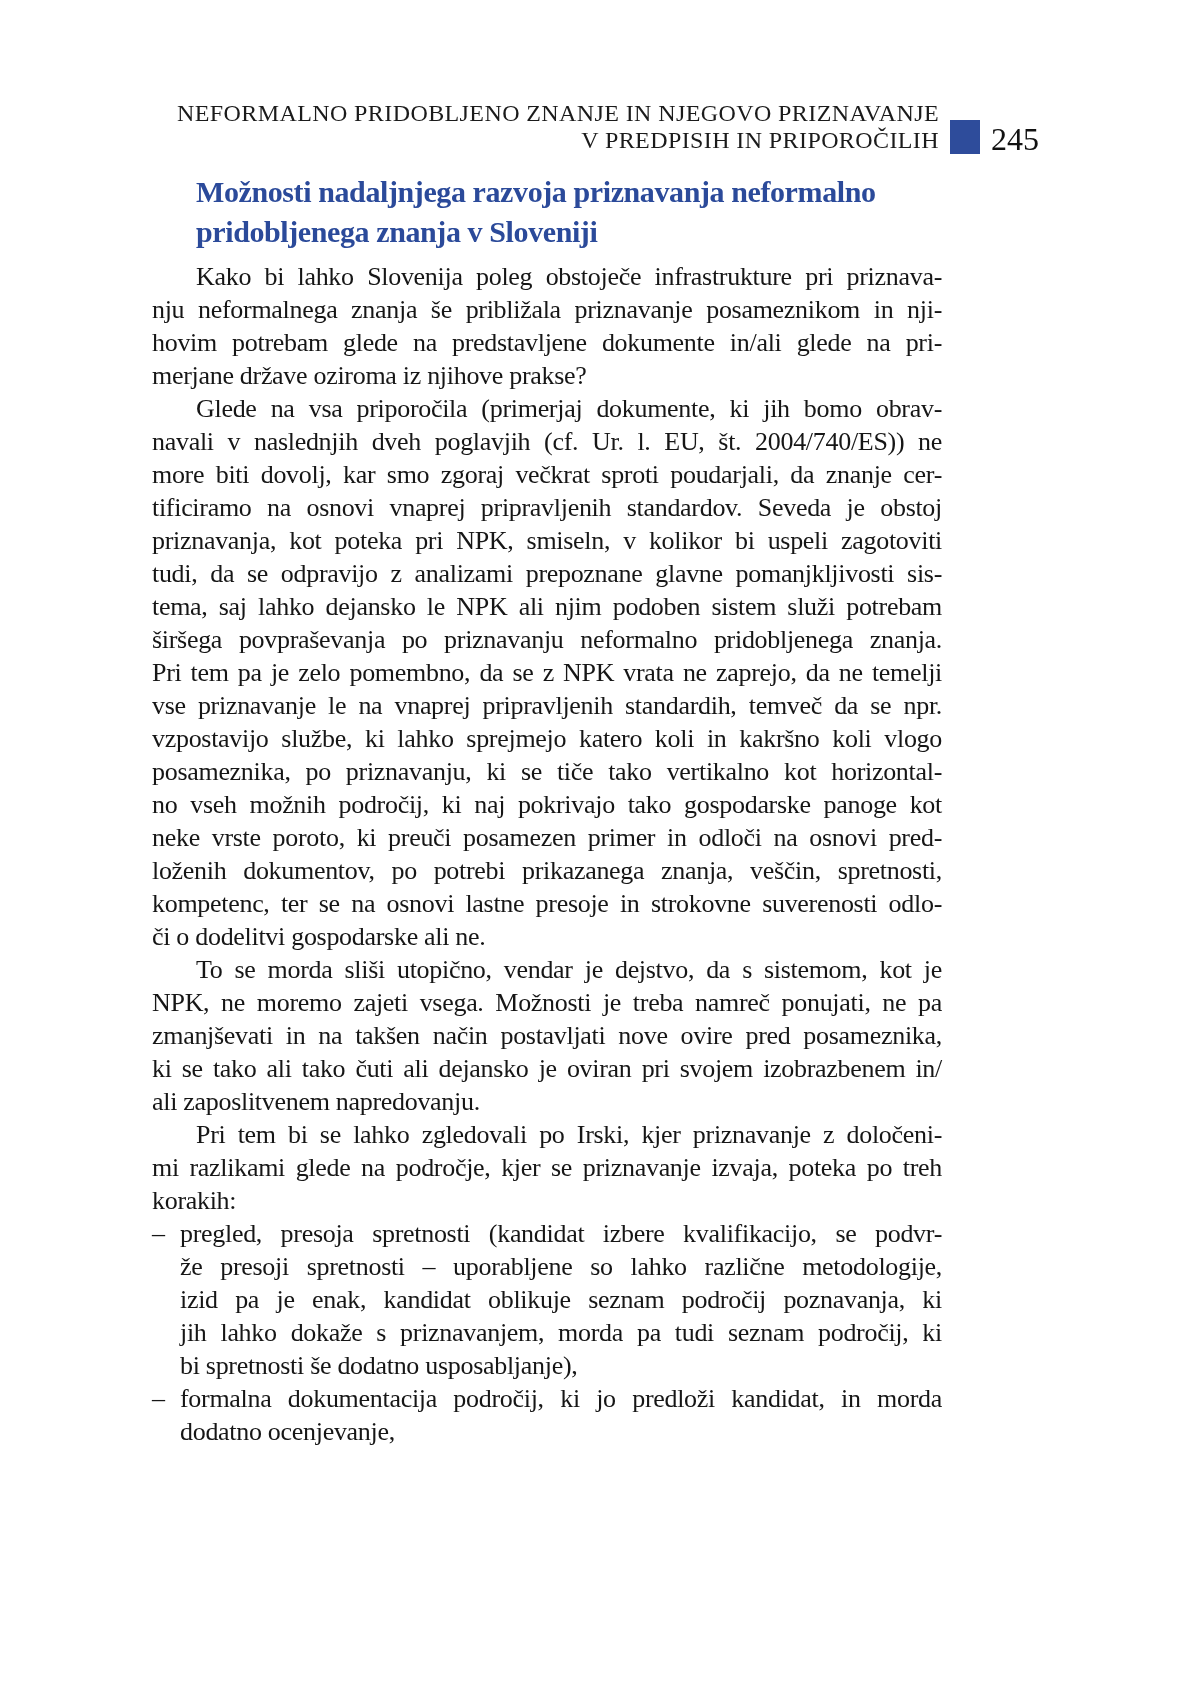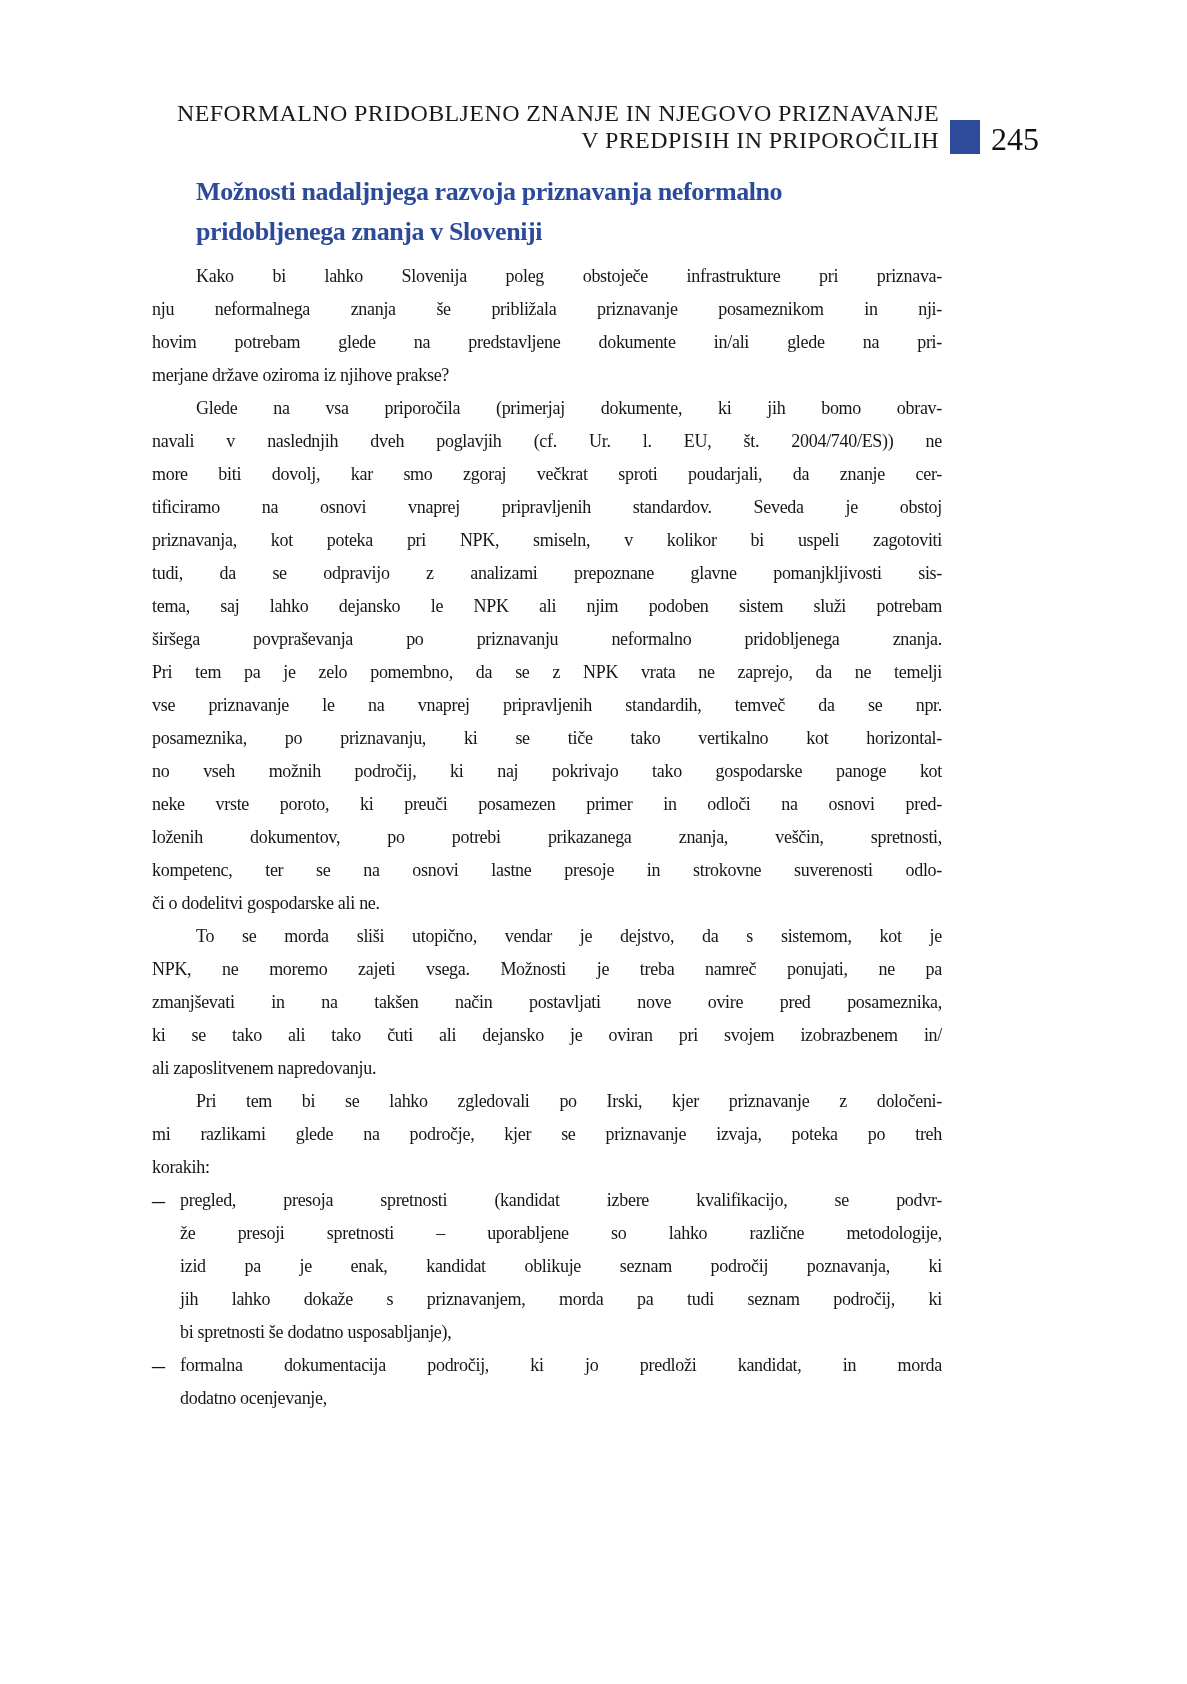--- a/index.html
+++ b/index.html
@@ -36,27 +36,27 @@
     font-size:32px;line-height:29px;
     color:#111;
   }
   
   .content{
     position:absolute;left:152px;top:172px;width:790px;
   }
   .chapter-heading{
     color:var(--accent);
     font-weight:bold;
-    font-size:26px;line-height:40px;letter-spacing:-0.4px;
+    font-size:30px;line-height:40px;letter-spacing:-0.4px;
     margin:0 0 8px 44px;
     white-space:nowrap;
   }
   .body-text .block{margin:0;}
   .line{
-    font-size:18px;line-height:33px;letter-spacing:-0.3px;
+    font-size:26px;line-height:33px;letter-spacing:-0.3px;
     text-align:justify;
     -moz-text-align-last:justify;
     text-align-last:justify;
   }
   .line.last{
     -moz-text-align-last:left;
     text-align-last:left;
   }
   .para.indent .line:first-child{text-indent:44px;}
   .list-item{position:relative;padding-left:28px;}
@@ -95,20 +95,21 @@
           <div class="line">Glede na vsa priporočila (primerjaj dokumente, ki jih bomo obrav-</div>
           <div class="line">navali v naslednjih dveh poglavjih (cf. Ur. l. EU, št. 2004/740/ES)) ne</div>
           <div class="line">more biti dovolj, kar smo zgoraj večkrat sproti poudarjali, da znanje cer-</div>
           <div class="line">tificiramo na osnovi vnaprej pripravljenih standardov. Seveda je obstoj</div>
           <div class="line">priznavanja, kot poteka pri NPK, smiseln, v kolikor bi uspeli zagotoviti</div>
           <div class="line">tudi, da se odpravijo z analizami prepoznane glavne pomanjkljivosti sis-</div>
           <div class="line">tema, saj lahko dejansko le NPK ali njim podoben sistem služi potrebam</div>
           <div class="line">širšega povpraševanja po priznavanju neformalno pridobljenega znanja.</div>
           <div class="line">Pri tem pa je zelo pomembno, da se z NPK vrata ne zaprejo, da ne temelji</div>
           <div class="line">vse priznavanje le na vnaprej pripravljenih standardih, temveč da se npr.</div>
+          <div class="line">vzpostavijo službe, ki lahko sprejmejo katero koli in kakršno koli vlogo</div>
           <div class="line">posameznika, po priznavanju, ki se tiče tako vertikalno kot horizontal-</div>
           <div class="line">no vseh možnih področij, ki naj pokrivajo tako gospodarske panoge kot</div>
           <div class="line">neke vrste poroto, ki preuči posamezen primer in odloči na osnovi pred-</div>
           <div class="line">loženih dokumentov, po potrebi prikazanega znanja, veščin, spretnosti,</div>
           <div class="line">kompetenc, ter se na osnovi lastne presoje in strokovne suverenosti odlo-</div>
           <div class="line last">či o dodelitvi gospodarske ali ne.</div>
         </div>
         <div class="block para indent">
           <div class="line">To se morda sliši utopično, vendar je dejstvo, da s sistemom, kot je</div>
           <div class="line">NPK, ne moremo zajeti vsega. Možnosti je treba namreč ponujati, ne pa</div>

